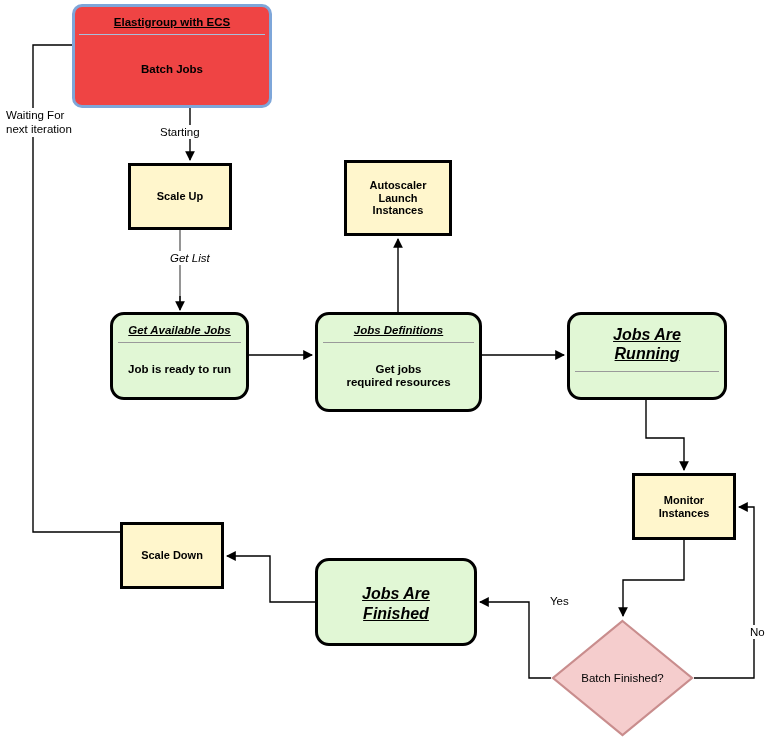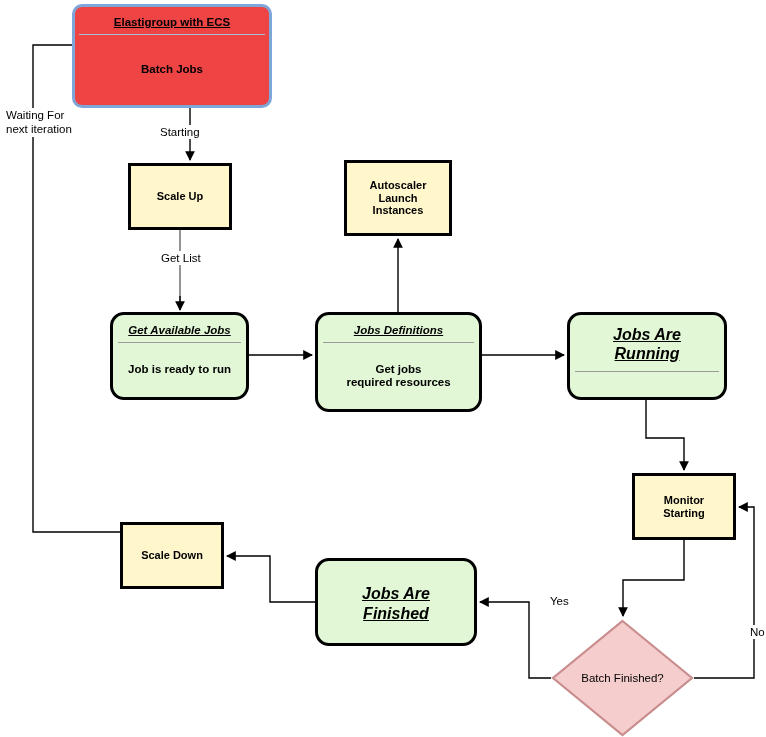--- a/index.html
+++ b/index.html
@@ -114,21 +114,21 @@
     position:absolute;
     font-size:11.5px;
     color:#000;
     background:#ffffff;
     padding:0 2px;
     white-space:pre;
     text-align:center;
     line-height:1.25;
   }
   .lbl-starting{left:158px;top:125px;text-align:center;}
-  .lbl-getlist{left:159px;top:251px;}
+  .lbl-getlist{left:168px;top:251px;font-style:italic;}
   .lbl-waiting{left:4px;top:108px;text-align:left;}
   .lbl-yes{left:548px;top:594px;}
   .lbl-no{left:748px;top:625px;}
 </style>
 </head>
 <body>
 
 <div id="canvas">
 
   <svg id="wires" viewBox="0 0 766 737" xmlns="http://www.w3.org/2000/svg">
@@ -193,21 +193,21 @@
 
   <div class="node greenbox jobs-running">
     <div class="title" style="white-space:pre-line;">Jobs Are 
 Running</div>
     <div class="divider"></div>
     <div class="body-text"></div>
   </div>
 
   <div class="node yellowbox monitor">
     <div class="body-text" style="white-space:pre-line;">Monitor
-Starting</div>
+Instances</div>
   </div>
 
   <div class="diamond-wrap">
     <svg class="diamond-shape" viewBox="0 0 143 118" xmlns="http://www.w3.org/2000/svg">
       <polygon points="71.5,2 141,59 71.5,116 2,59" fill="#f5cdcd" stroke="#c98d8d" stroke-width="2.2"></polygon>
     </svg>
     <div class="diamond-label">Batch Finished?</div>
   </div>
 
   <div class="node greenbox jobs-finished">

